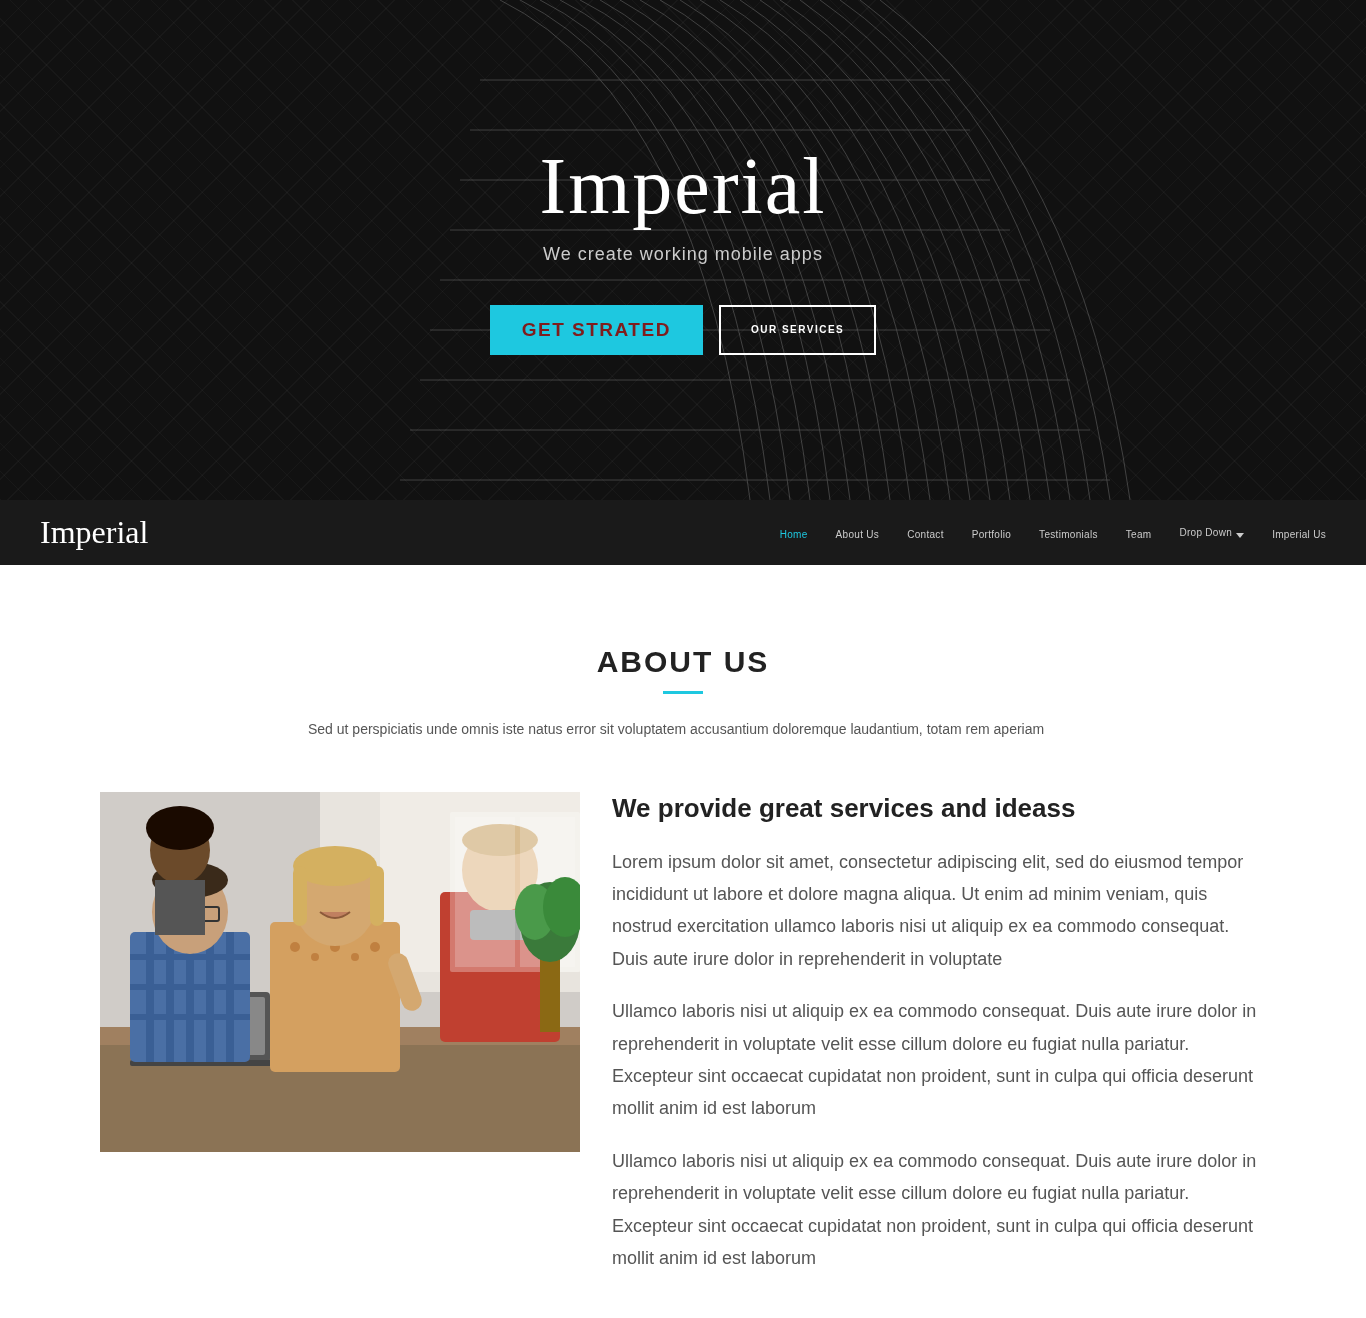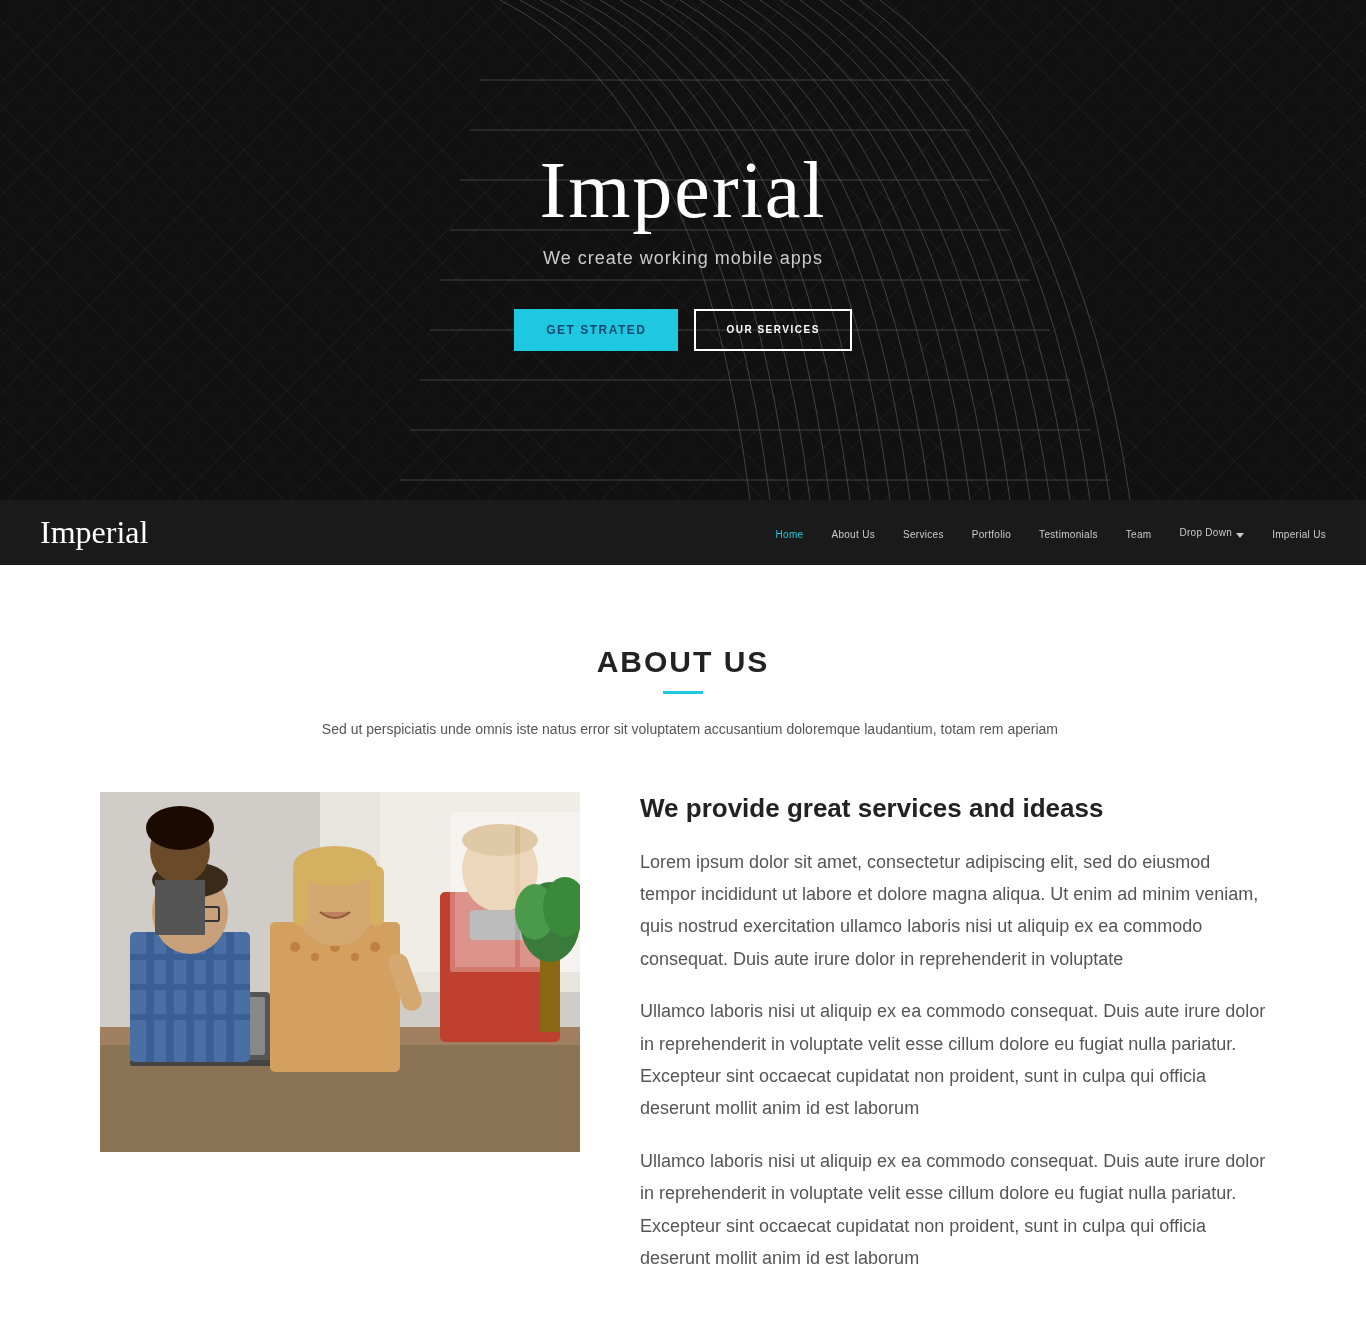--- a/index.html
+++ b/index.html
@@ -78,24 +78,24 @@
       letter-spacing: 1px;
       text-align: center;
     }
     .hero-buttons {
       display: flex;
       gap: 16px;
       justify-content: center;
     }
     .btn-primary {
       background: #1ec8e0;
-      color: #0c4a6e;
+      color: #7f1d1d;
       border: none;
       padding: 14px 32px;
-      font-size: 12px;
+      font-size: 19px;
       font-weight: 700;
       letter-spacing: 1.5px;
       text-transform: uppercase;
       cursor: pointer;
     }
     .btn-outline {
       background: transparent;
       color: #fff;
       border: 2px solid #fff;
       padding: 12px 30px;
@@ -175,30 +175,30 @@
     }
     .section-divider {
       width: 40px;
       height: 3px;
       background: #1ec8e0;
       margin: 0 auto 24px;
     }
     .section-intro {
       font-size: 14px;
       color: #555;
-      text-align: right;
+      text-align: left;
       max-width: 750px;
       margin: 0 auto 50px;
       line-height: 1.7;
     }
 
     
     .about-content {
       display: flex;
-      gap: 60px;
+      gap: 32px;
       align-items: flex-start;
     }
     .about-image {
       flex: 0 0 480px;
       width: 480px;
       height: 360px;
       background: #bbb;
       position: relative;
       overflow: hidden;
     }
@@ -276,21 +276,21 @@
 <nav class="navbar">
   <div class="nav-brand">Imperial</div>
   <ul class="nav-links">
     <li>
       <a href="#" class="active" style="color: rgb(30, 200, 224);">Home</a>
     </li>
     <li>
       <a href="#">About Us</a>
     </li>
     <li>
-      <a href="#">Services</a>
+      <a href="#">Contact</a>
     </li>
     <li>
       <a href="#">Portfolio</a>
     </li>
     <li>
       <a href="#">Testimonials</a>
     </li>
     <li>
       <a href="#">Team</a>
     </li>

